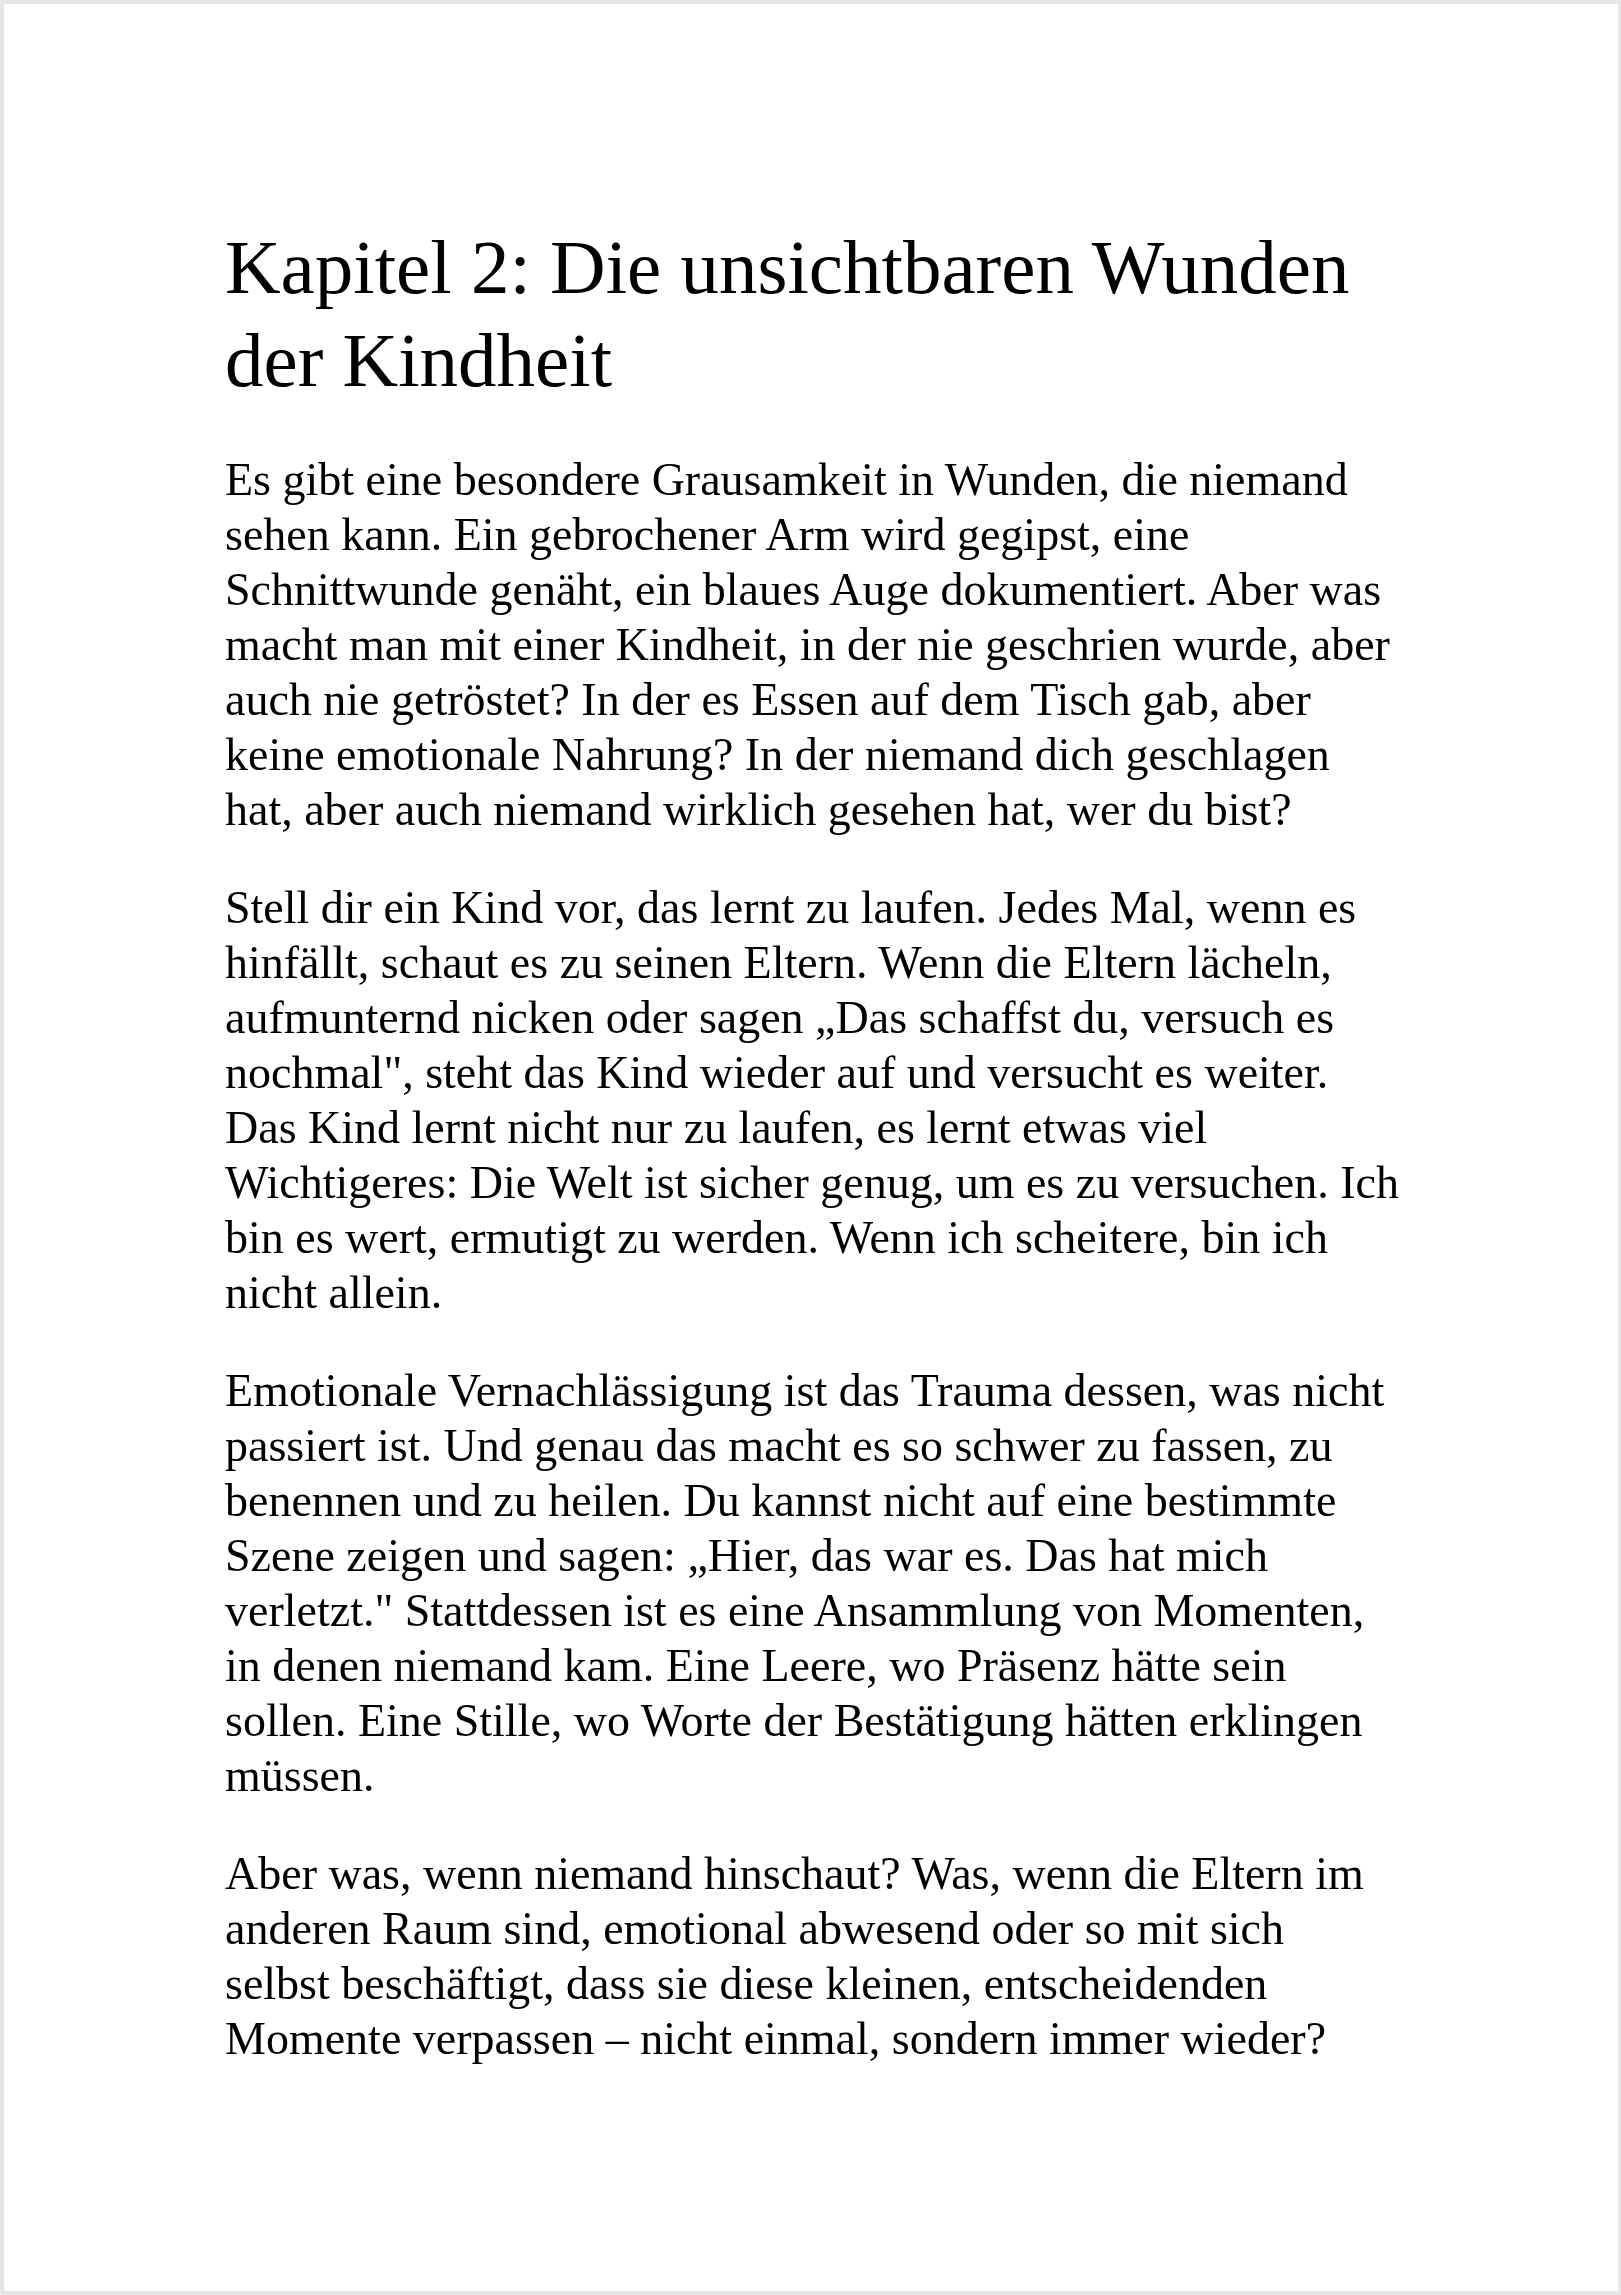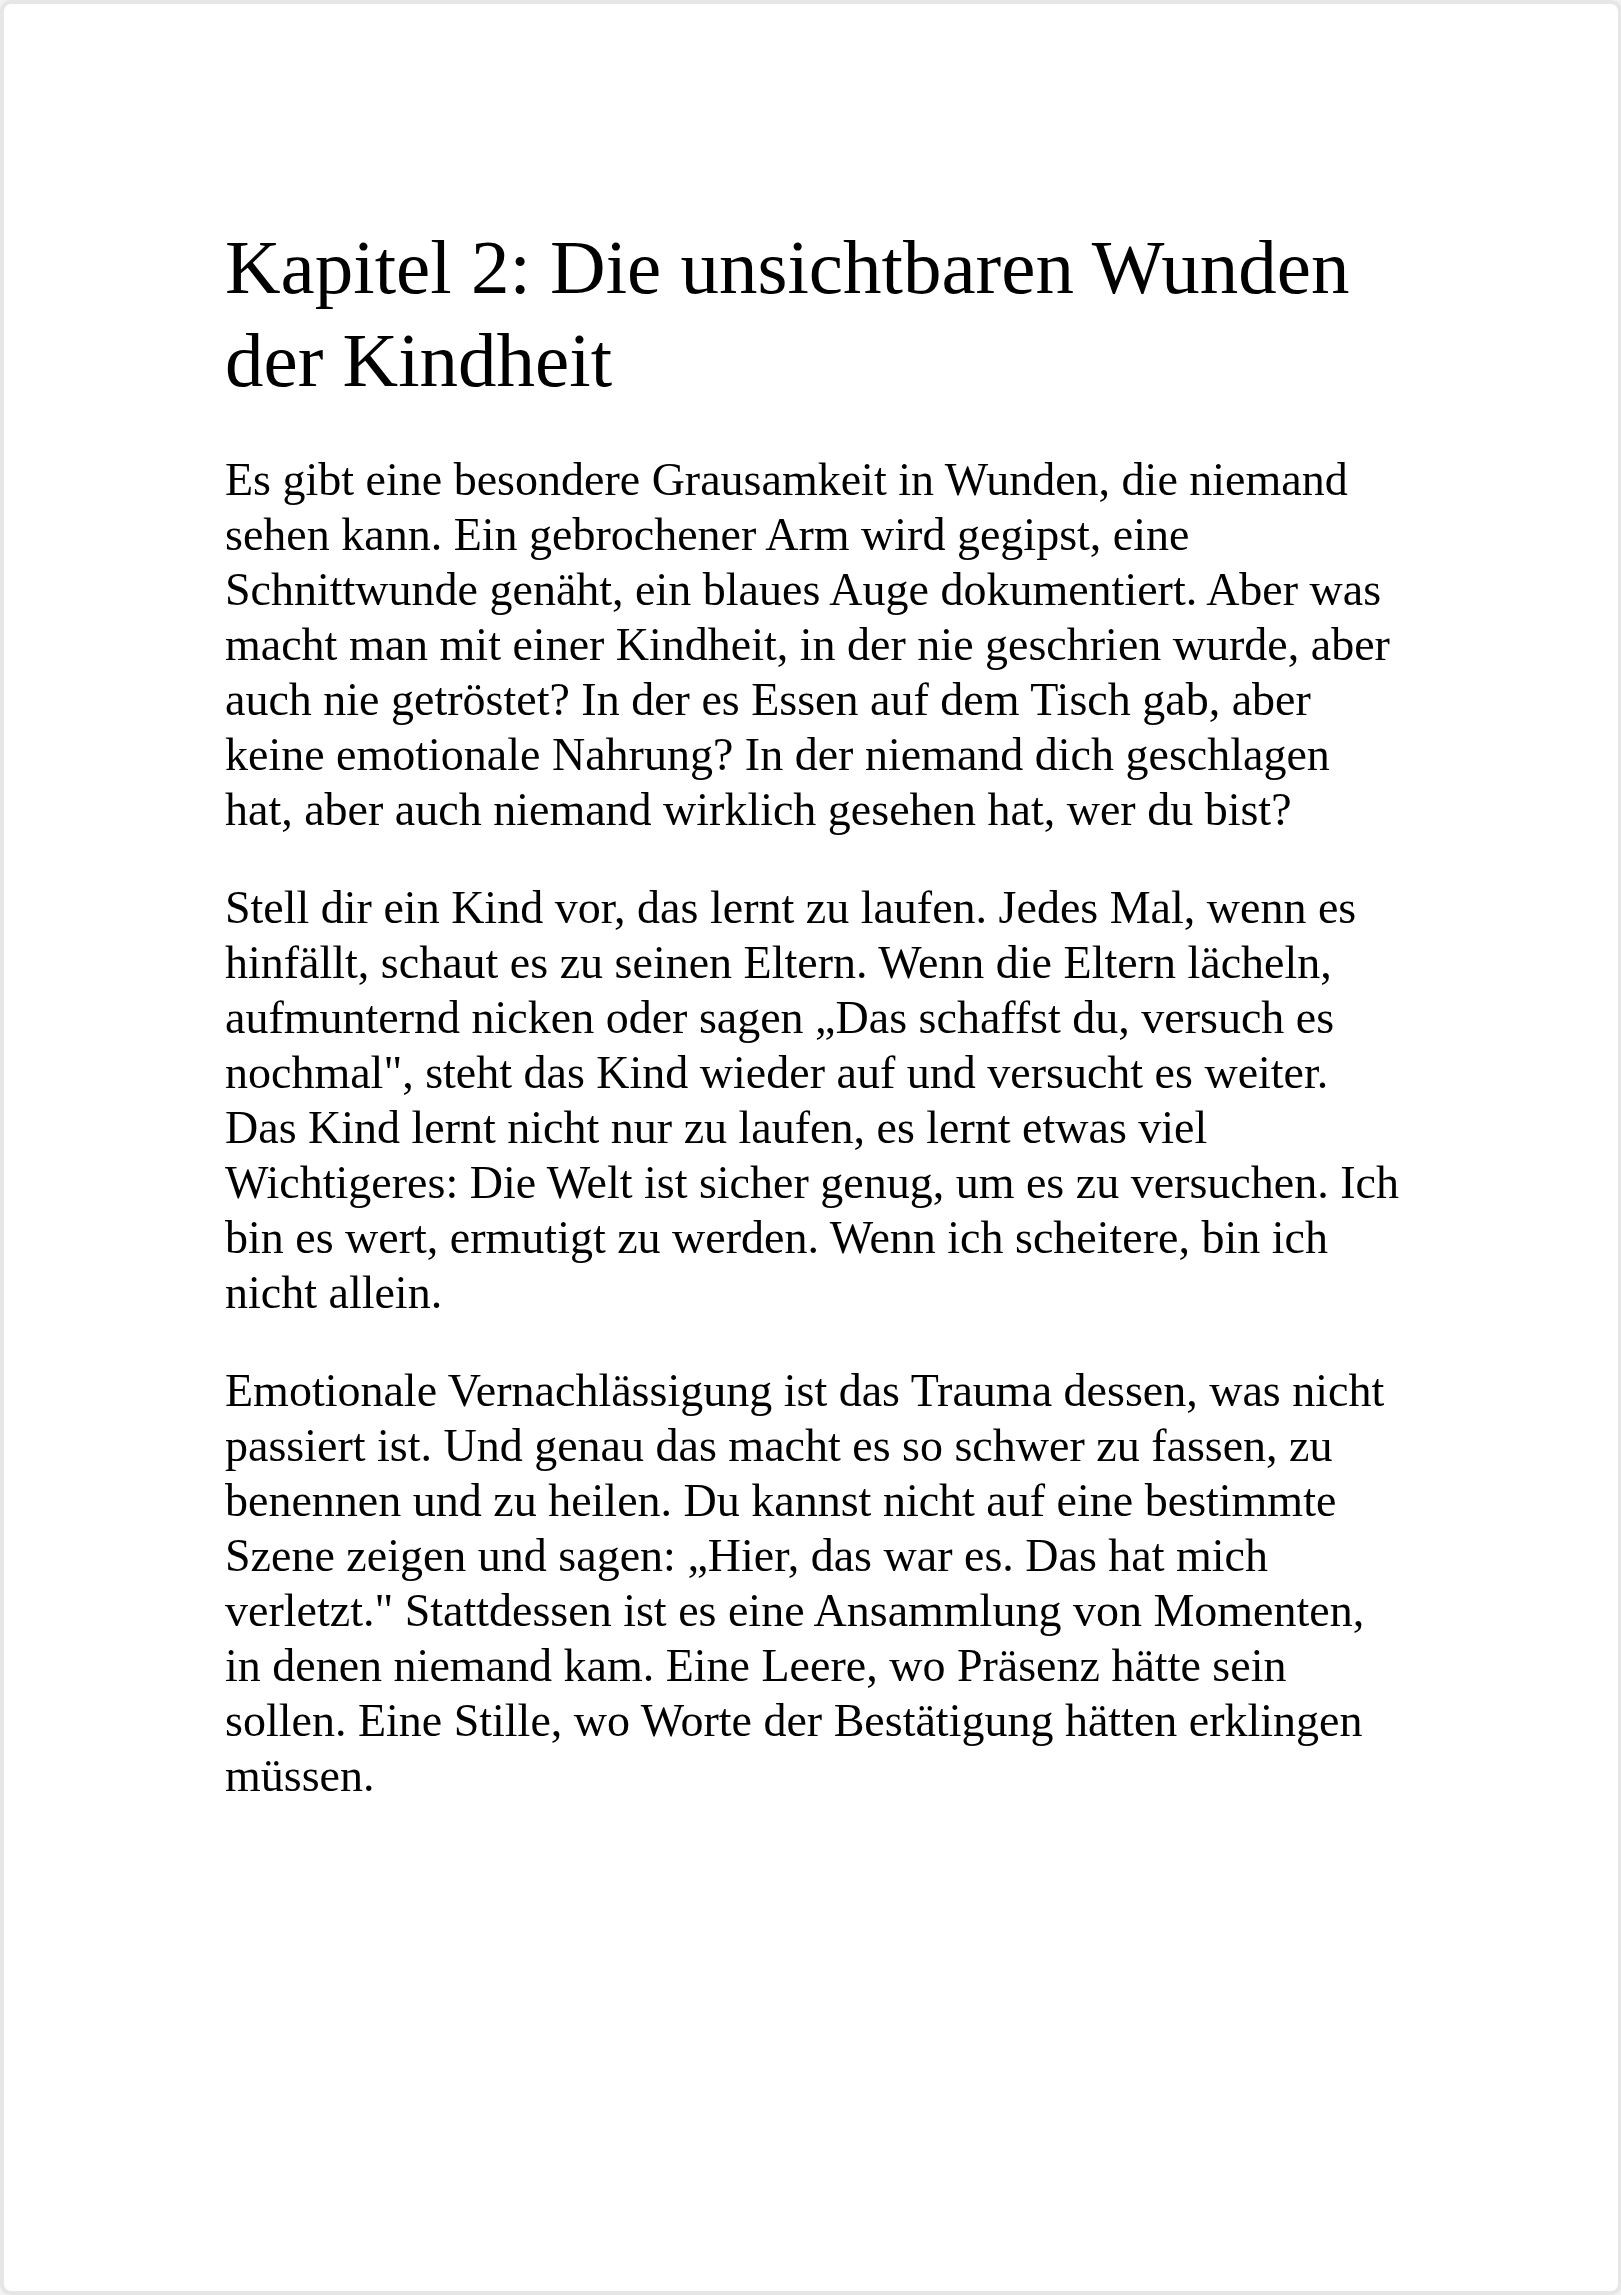--- a/index.html
+++ b/index.html
@@ -12,21 +12,21 @@
   }
   .page-frame {
     position: absolute;
     left: 0;
     top: 0;
     width: 1622px;
     height: 2295px;
     box-sizing: border-box;
     background: #ffffff;
     border: 4px solid #e6e6e6;
-    border-radius: 11px;
+    border-radius: 4px;
   }
   .page-content {
     box-sizing: border-box;
     width: 100%;
     height: 100%;
     padding: 217px 203px 0 221px;
     font-family: "Liberation Serif", "DejaVu Serif", serif;
     color: #000000;
     -webkit-font-smoothing: antialiased;
   }
@@ -70,15 +70,19 @@
 bin es wert, ermutigt zu werden. Wenn ich scheitere, bin ich
 nicht allein.</p>
     <p class="body-paragraph">Emotionale Vernachlässigung ist das Trauma dessen, was nicht
 passiert ist. Und genau das macht es so schwer zu fassen, zu
 benennen und zu heilen. Du kannst nicht auf eine bestimmte
 Szene zeigen und sagen: „Hier, das war es. Das hat mich
 verletzt." Stattdessen ist es eine Ansammlung von Momenten,
 in denen niemand kam. Eine Leere, wo Präsenz hätte sein
 sollen. Eine Stille, wo Worte der Bestätigung hätten erklingen
 müssen.</p>
+    <p class="body-paragraph">Aber was, wenn niemand hinschaut? Was, wenn die Eltern im
+anderen Raum sind, emotional abwesend oder so mit sich
+selbst beschäftigt, dass sie diese kleinen, entscheidenden
+Momente verpassen – nicht einmal, sondern immer wieder?</p>
   </div>
 </div>
 
 
 </body></html>

